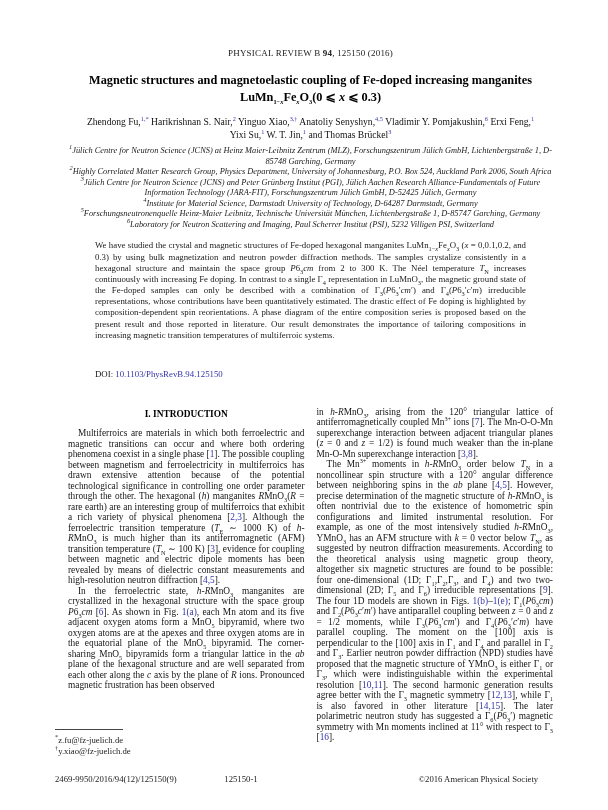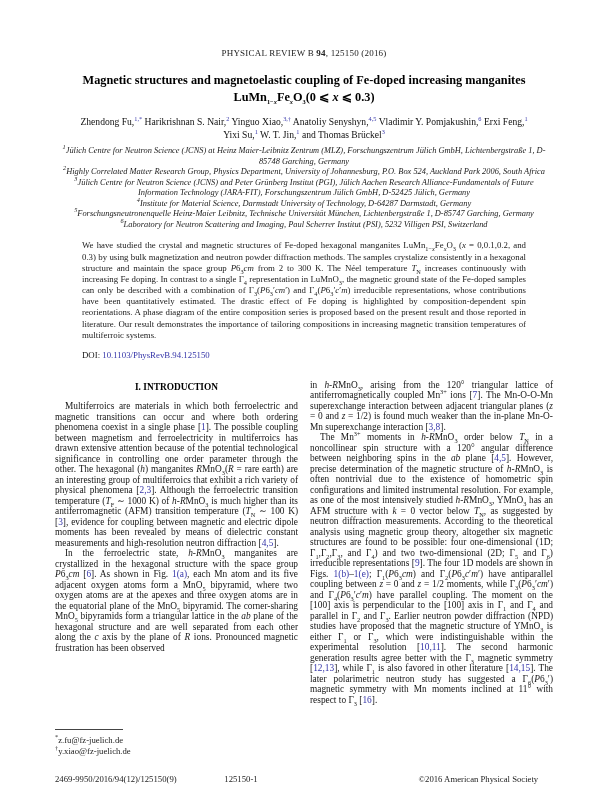--- a/index.html
+++ b/index.html
@@ -4,20 +4,21 @@
 <style>
   html,body{margin:0;padding:0;background:#ffffff;}
   .page{
     position:relative;
     width:608px;height:810px;
     box-sizing:border-box;
     background:#ffffff;
     font-family:"Liberation Serif","DejaVu Serif",serif;
     color:#161616;
     overflow:hidden;
+    padding-left:13px;
   }
   .content{padding:48px 55px 0 55px;}
   .jheader{
     text-align:center;
     font-size:9px;
     letter-spacing:.2px;
     color:#222;
   }
   .title{
     margin-top:15px;
@@ -54,26 +55,26 @@
   }
   .abstract{
     margin:10px 27px 0 27px;
     font-size:8.8px;
     line-height:1.27;
     text-align:justify;
     color:#1b1b1b;
   }
   .abstract .first{ text-indent:11px; display:inline;}
   .doi{
-    margin:9px 27px 0 27px;
+    margin:28px 27px 0 27px;
     font-size:8.8px;
   }
   .lnk{color:var(--link,#3434a8);}
   .cols{
-    margin-top:20px;
+    margin-top:28px;
     display:flex;
     gap:12px;
   }
   .col{
     width:243px;
     font-size:9.35px;
     line-height:1.125;
     text-align:justify;
     color:#161616;
   }

